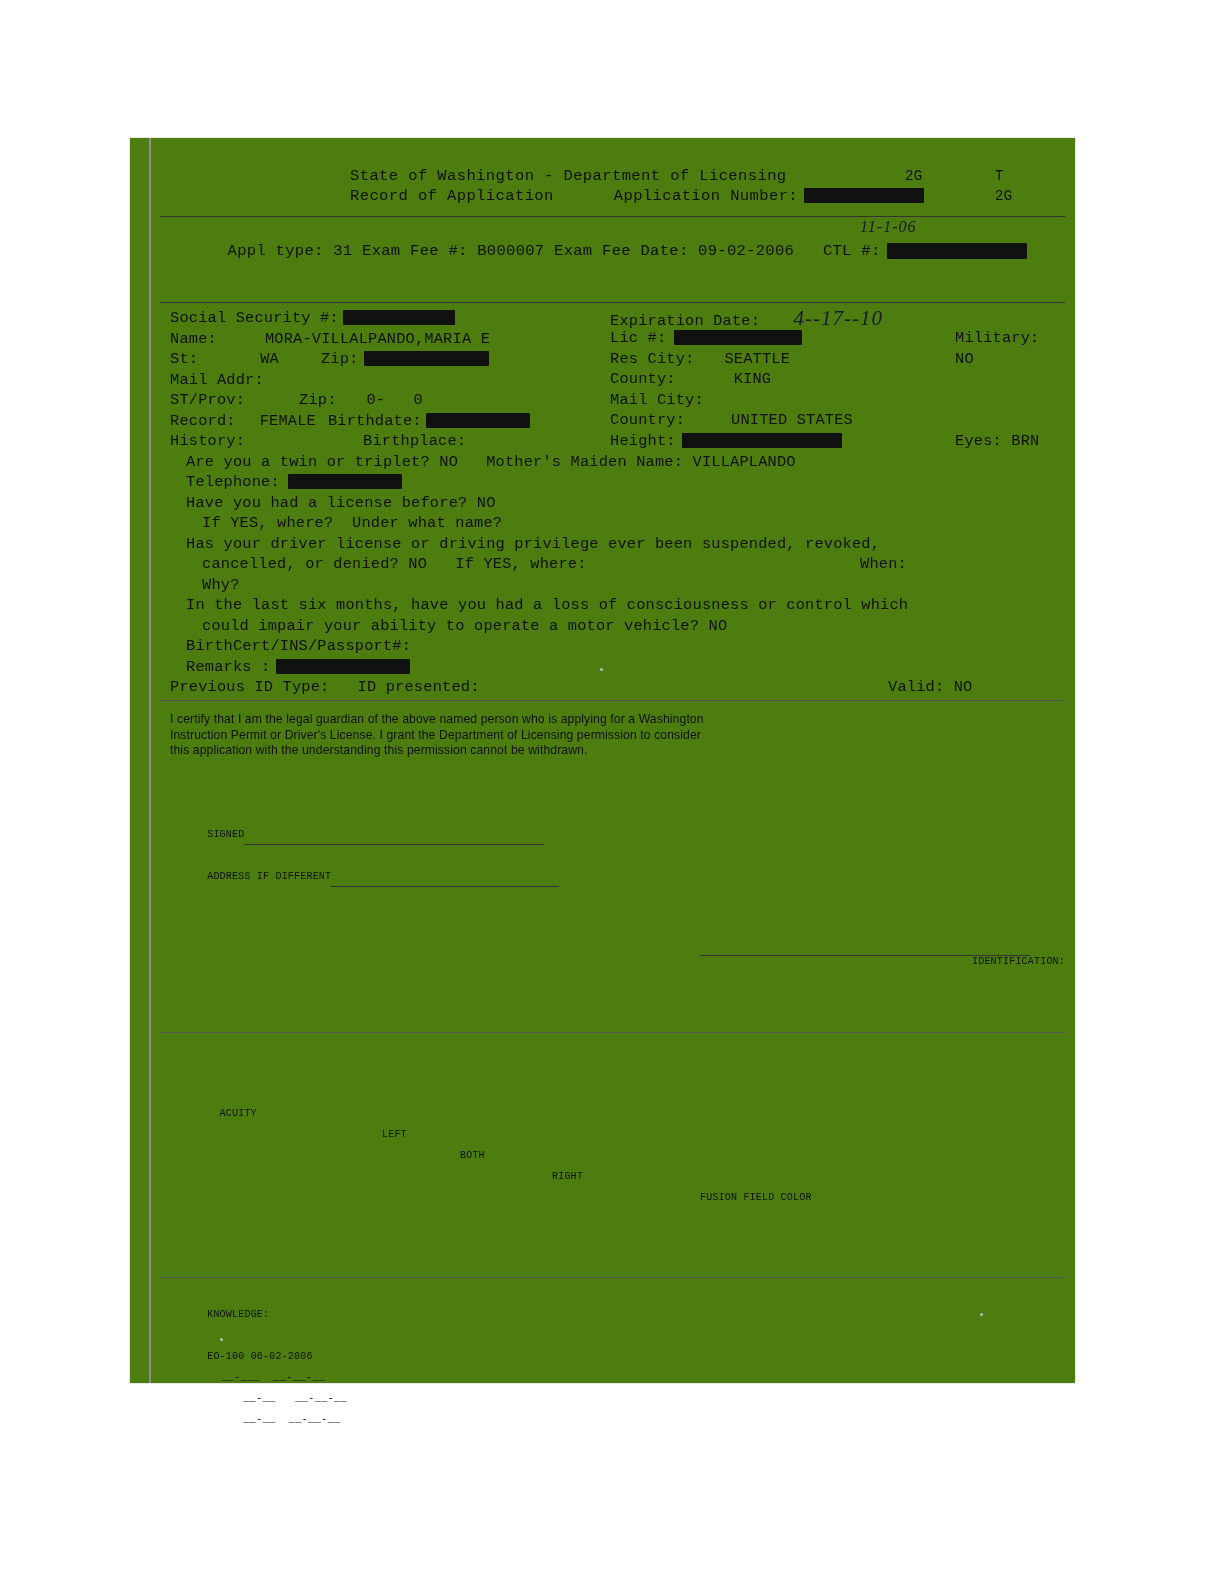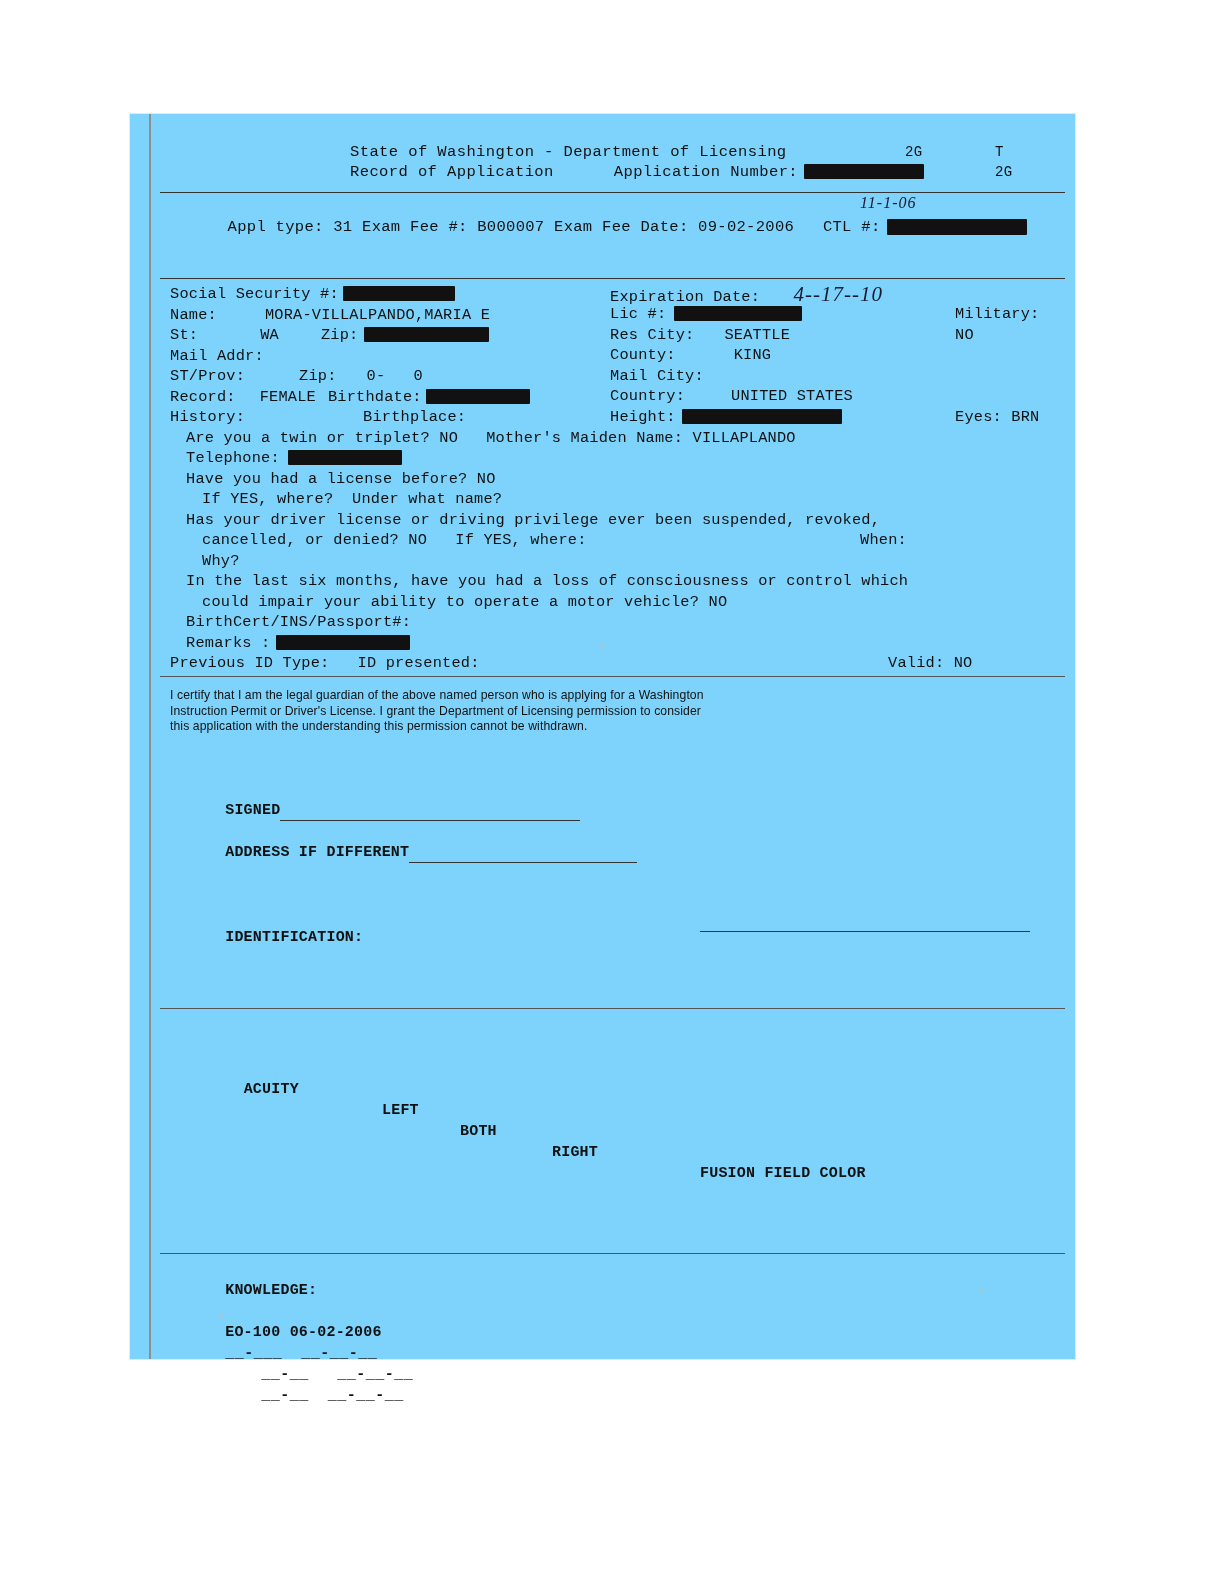--- a/index.html
+++ b/index.html
@@ -12,24 +12,24 @@
     height: 1584px;
     position: relative;
     font-family: "Liberation Mono", monospace;
     color: #111;
     overflow: hidden;
   }
   
   #scan {
     position: absolute;
     left: 130px;
-    top: 114px;
+    top: 138px;
     width: 945px;
     height: 1245px;
-    background: #7dd3fc;
+    background: #4d7c0f;
     box-shadow: 0 0 0 1px #e8e8e8;
   }
   #scan:before {
     content: "";
     position: absolute;
     left: 19px;
     top: 0;
     bottom: 0;
     width: 2px;
     background: #8f8f8f;
@@ -93,26 +93,25 @@
     padding-left: 10px;
     white-space: pre-line;
   }
   .underline-fill {
     display: inline-block;
     border-bottom: 1.3px solid #333;
     height: 13px;
     vertical-align: bottom;
   }
   .sect {
-    font-size: 15px;
+    font-size: 10px;
     letter-spacing: 0.2px;
     white-space: pre;
     padding-left: 10px;
     line-height: 21px;
-    font-weight: bold;
   }
   .hand {
     font-family: "Liberation Serif", serif;
     font-style: italic;
     font-size: 19px;
     color: #1a1a2e;
     letter-spacing: 1px;
   }
   .dash-grp { letter-spacing: 0.5px; }
   .speck {
@@ -184,21 +183,21 @@
     <div class="legal" style="padding-top:6px;">I certify that I am the legal guardian of the above named person who is applying for a Washington
 Instruction Permit or Driver's License. I grant the Department of Licensing permission to consider
 this application with the understanding this permission cannot be withdrawn.</div>
 
     <div class="sect" style="margin-top:44px;position:relative;">
       <span>SIGNED</span><span class="underline-fill" style="width:300px;"></span>
       <span style="display:inline-block;width:26px;"></span>
       <span>ADDRESS IF DIFFERENT</span><span class="underline-fill" style="width:228px;"></span>
     </div>
 
-    <div class="sect" style="margin-top:22px;position:relative;">
+    <div class="sect" style="margin-top:22px;position:relative;text-align:right;">
       <span>IDENTIFICATION:</span>
       <span class="underline-fill" style="width:330px;position:absolute;left:540px;top:12px;"></span>
     </div>
 
     <div class="hr light" style="margin-top:18px;"></div>
 
     <div class="sect" style="position:relative;padding-top:2px;">
       <div class="row">
         <span>ACUITY</span>
         <span style="position:absolute;left:222px;">LEFT</span>
@@ -207,21 +206,21 @@
         <span style="position:absolute;left:540px;">FUSION FIELD COLOR</span>
       </div>
     </div>
 
     <div class="hr light" style="margin-top:6px;"></div>
 
     <div class="sect" style="position:relative;">
       <span>KNOWLEDGE:</span>
       <span style="display:inline-block;width:8px;"></span>
       <span>EO-100 06-02-2006</span>
-      <span class="dash-grp" style="">__-___  __-__-__</span>
+      <span class="dash-grp" style="margin-left:14px;">__-___  __-__-__</span>
       <span class="dash-grp" style="margin-left:36px;">__-__   __-__-__</span>
       <span class="dash-grp" style="margin-left:36px;">__-__  __-__-__</span>
     </div>
 
     <span class="speck" style="left:60px;top:1190px;"></span>
     <span class="speck" style="left:820px;top:1165px;"></span>
     <span class="speck" style="left:440px;top:520px;"></span>
   </div>
 </div>
 

